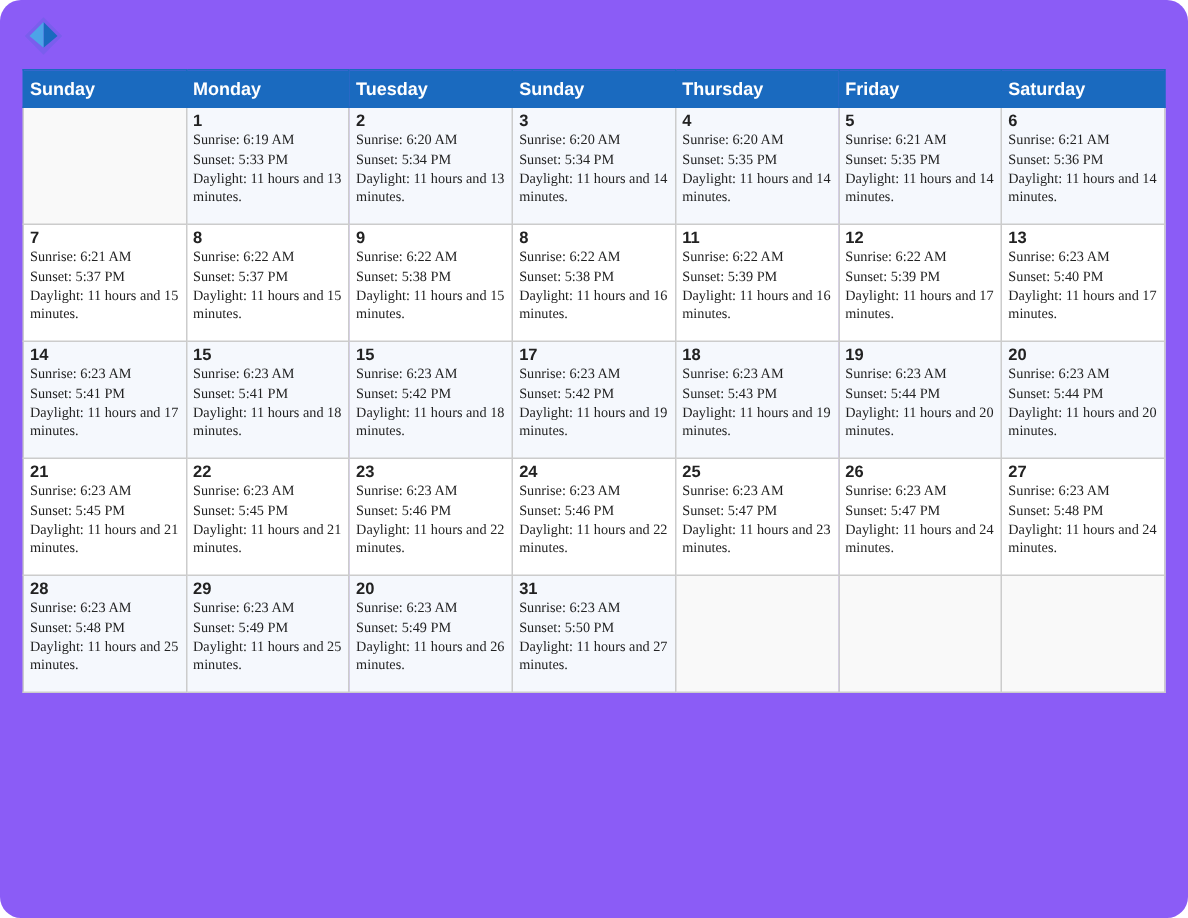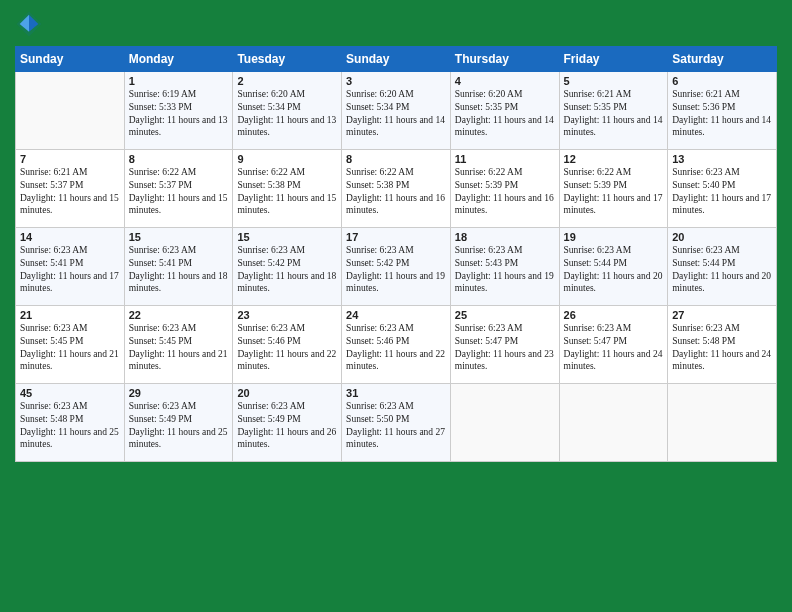--- a/index.html
+++ b/index.html
@@ -6,22 +6,23 @@
     body {
       font-family: Arial, sans-serif;
       background: #fff;
       width: 792px;
       min-height: 612px;
       padding: 0;
     }
     .page {
       width: 792px;
       min-height: 612px;
-      background: #15803d;
+      background: #8b5cf6;
       padding: 10px 15px 15px 15px;
+      border-radius: 14px;
     }
     .header {
       display: flex;
       justify-content: space-between;
       align-items: flex-start;
       margin-bottom: 8px;
     }
     .logo {
       display: flex;
       align-items: center;
@@ -247,21 +248,21 @@
             <span class="day-number">26</span>
             <div class="day-detail">Sunrise: 6:23 AM<br>Sunset: 5:47 PM<br>Daylight: 11 hours and 24 minutes.</div>
           </td>
           <td>
             <span class="day-number">27</span>
             <div class="day-detail">Sunrise: 6:23 AM<br>Sunset: 5:48 PM<br>Daylight: 11 hours and 24 minutes.</div>
           </td>
         </tr>
         <tr>
           <td>
-            <span class="day-number">45</span>
+            <span class="day-number">28</span>
             <div class="day-detail">Sunrise: 6:23 AM<br>Sunset: 5:48 PM<br>Daylight: 11 hours and 25 minutes.</div>
           </td>
           <td>
             <span class="day-number">29</span>
             <div class="day-detail">Sunrise: 6:23 AM<br>Sunset: 5:49 PM<br>Daylight: 11 hours and 25 minutes.</div>
           </td>
           <td>
             <span class="day-number">20</span>
             <div class="day-detail">Sunrise: 6:23 AM<br>Sunset: 5:49 PM<br>Daylight: 11 hours and 26 minutes.</div>
           </td>

